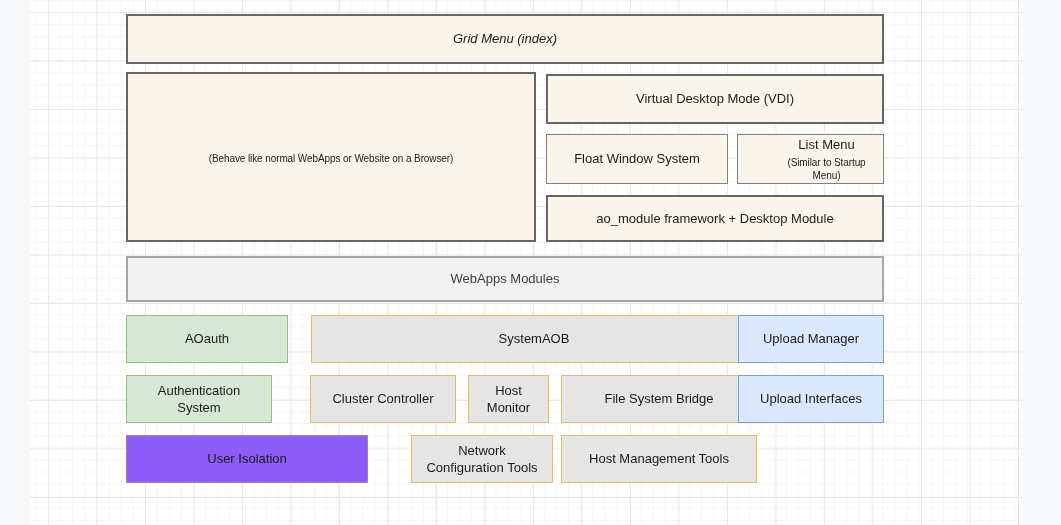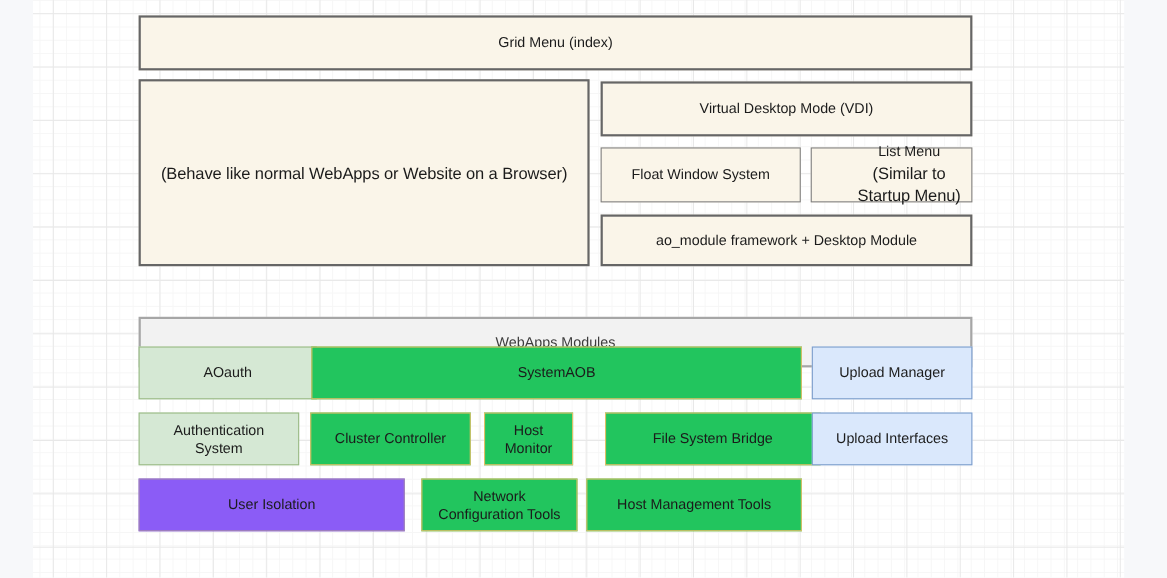--- a/index.html
+++ b/index.html
@@ -50,40 +50,40 @@
     border-style: solid;
     border-width: 1px;
     line-height: 1.32;
     color: #1b1b1b;
     font-size: 13px;
     padding: 2px 4px;
   }
   .box .lbl { display: block; }
   .box .sub {
     display: block;
-    font-size: 15px;
+    font-size: 10px;
     letter-spacing: -0.1px;
     margin-top: 3px;
   }
   
   .t-cream  { background: #faf5e9; border-color: #666666; border-width: 2px; }
   .t-cream-thin { background: #faf5e9; border-color: #808080; border-width: 1px; }
-  .t-gray   { background: #f2f2f2; border-color: #a6a6a6; border-width: 2px; color: #3c3c3c; margin-top: 32px; }
+  .t-gray   { background: #f2f2f2; border-color: #a6a6a6; border-width: 2px; color: #3c3c3c; }
   .t-green  { background: #d5e8d4; border-color: #9bbb86; }
-  .t-yellow { background: #22c55e; border-color: #dfbf66; }
+  .t-yellow { background: #e5e5e5; border-color: #dfbf66; margin-left: 28px; }
   .t-blue   { background: #dae8fc; border-color: #7e9fcc; }
   .t-purple { background: #8b5cf6; border-color: #a286b2; }
 </style>
 </head>
 <body>
 
 <div id="canvas">
   <div id="grid"></div>
   <div id="boxes">
-      <div class="box t-cream" style="left: 126px; top: 14px; width: 758px; height: 50px;">
+      <div class="box t-cream" style="left: 126px; top: 14px; width: 758px; height: 50px; font-style: italic;">
         <div>
           <span class="lbl">Grid Menu (index)</span>
         </div>
       </div>
       <div class="box t-cream" style="left: 126px; top: 72px; width: 410px; height: 170px;">
         <div>
           <span class="sub">(Behave like normal WebApps or Website on a Browser)</span>
         </div>
       </div>
       <div class="box t-cream" style="left: 546px; top: 74px; width: 338px; height: 50px;">
@@ -135,21 +135,21 @@
       <div class="box t-yellow" style="left: 282px; top: 375px; width: 146px; height: 48px;">
         <div>
           <span class="lbl">Cluster Controller</span>
         </div>
       </div>
       <div class="box t-yellow" style="left: 440px; top: 375px; width: 81px; height: 48px; text-align: center;">
         <div>
           <span class="lbl">Host<br>Monitor</span>
         </div>
       </div>
-      <div class="box t-yellow" style="left: 550px; top: 375px; width: 196px; height: 48px;">
+      <div class="box t-yellow" style="left: 533px; top: 375px; width: 196px; height: 48px;">
         <div>
           <span class="lbl">File System Bridge</span>
         </div>
       </div>
       <div class="box t-blue" style="left: 738px; top: 375px; width: 146px; height: 48px;">
         <div>
           <span class="lbl">Upload Interfaces</span>
         </div>
       </div>
       <div class="box t-purple" style="left: 126px; top: 435px; width: 242px; height: 48px;">

